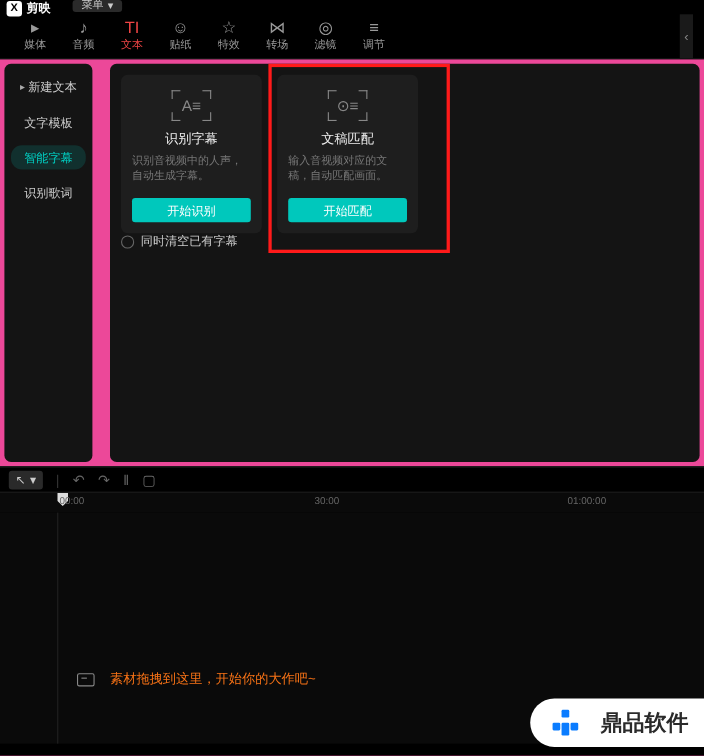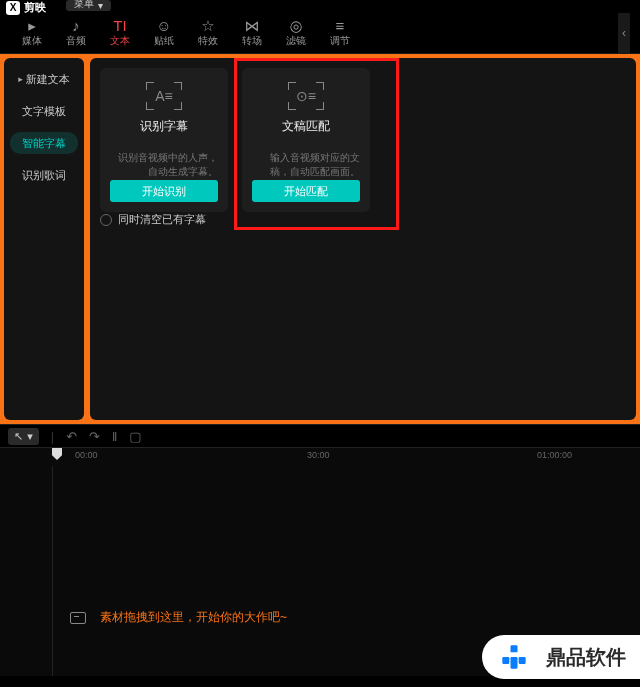--- a/index.html
+++ b/index.html
@@ -84,23 +84,23 @@
       display: flex;
       align-items: center;
       justify-content: center;
       color: #888;
       font-size: 12px;
     }
     
     .content {
       display: flex;
       height: 370px;
-      background: #f97316;
+      background: #ec4899;
       padding: 4px;
-      gap: 6px;
+      gap: 16px;
     }
     .sidebar {
       width: 80px;
       background: #141414;
       border-radius: 6px;
       padding: 10px 6px;
       display: flex;
       flex-direction: column;
       gap: 10px;
     }
@@ -163,26 +163,26 @@
     .card-glyph {
       position: absolute;
       top: 50%; left: 50%;
       transform: translate(-50%, -50%);
       color: #888;
       font-size: 14px;
     }
     .card-title {
       color: #eee;
       font-size: 12px;
-      margin-bottom: 16px;
+      margin-bottom: 5px;
     }
     .card-desc {
       color: #777;
       font-size: 10px;
-      text-align: right;
+      text-align: left;
       line-height: 1.4;
       flex: 1;
     }
     .card-btn {
       width: 100%;
       height: 22px;
       background: #00c8bc;
       color: #fff;
       border: none;
       border-radius: 3px;
@@ -238,21 +238,20 @@
     .ruler {
       height: 18px;
       background: #0a0a0a;
       position: relative;
       font-size: 9px;
       color: #666;
     }
     .tick {
       position: absolute;
       top: 2px;
-      margin-left: 21px;
     }
     .playhead {
       position: absolute;
       left: 52px;
       top: 0;
       width: 10px;
       height: 12px;
       background: #ddd;
       clip-path: polygon(0 0, 100% 0, 100% 60%, 50% 100%, 0 60%);
     }

